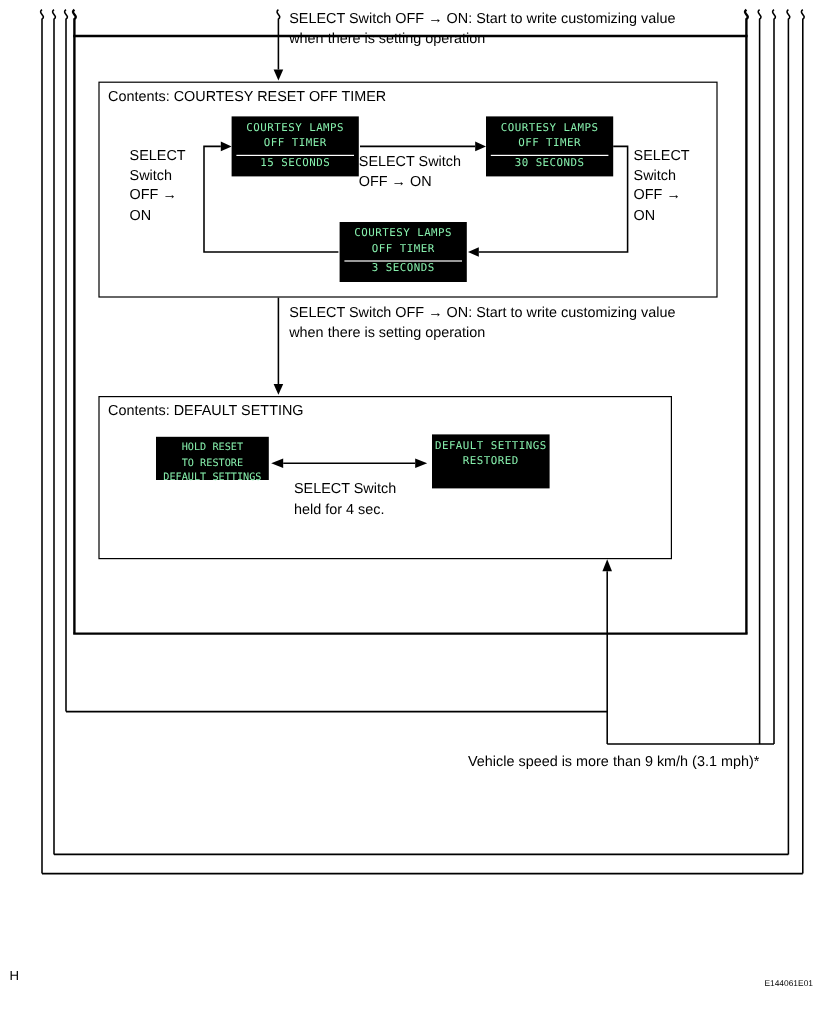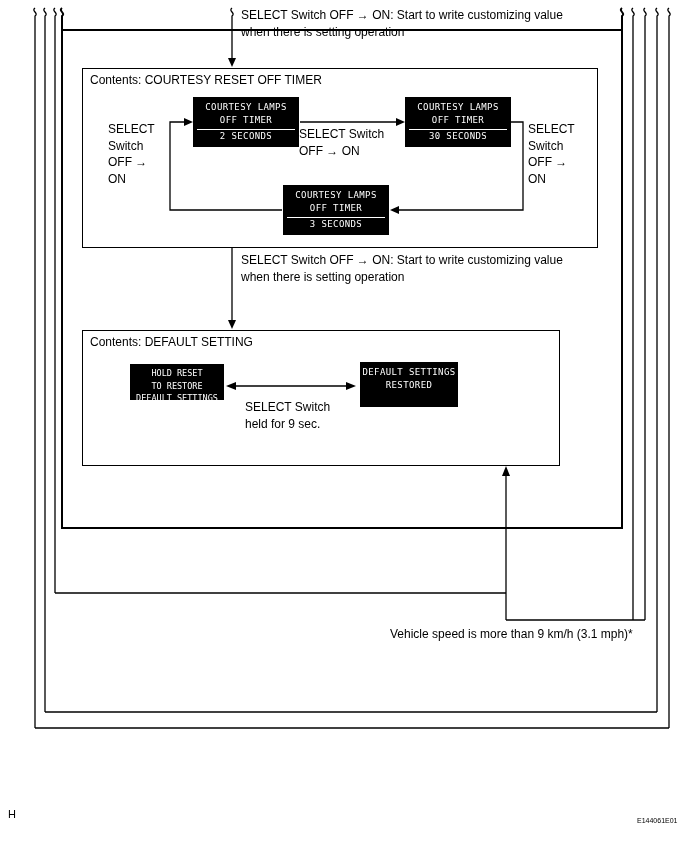--- a/index.html
+++ b/index.html
@@ -3,21 +3,21 @@
 <meta charset="utf-8">
 <style>
   html,body{margin:0;padding:0;background:#fff;}
   .canvas{position:relative;width:687px;height:841px;background:#ffffff;
           font-family:"Liberation Sans",sans-serif;color:#000;overflow:hidden;}
   svg.layer{position:absolute;left:0;top:0;pointer-events:none;}
   .frame{position:absolute;border:1.5px solid #000;background:transparent;box-sizing:border-box;}
   .sec-title{position:absolute;font-size:12px;white-space:nowrap;}
   .note{position:absolute;font-size:12px;line-height:17px;white-space:nowrap;}
   .lbl{position:absolute;font-size:12px;line-height:16.5px;white-space:nowrap;}
-  .display{position:absolute;background:#000;color:#ffffff;text-align:center;
+  .display{position:absolute;background:#000;color:#86efac;text-align:center;
            font-family:"DejaVu Sans Mono",monospace;box-sizing:border-box;padding-top:4px;}
   .display .row{font-size:9px;line-height:13px;letter-spacing:0.4px;white-space:nowrap;}
   .display .sep{border-top:1px solid #fff;margin:2px 4px 0;height:0;}
   .display.small{padding-top:3px;}
   .display.small .row{font-size:8.5px;line-height:12.5px;letter-spacing:0;}
   .footer-h{position:absolute;font-size:11px;}
   .fig-code{position:absolute;font-size:7px;}
 </style>
 </head>
 <body>
@@ -77,21 +77,21 @@
     <div>when there is setting operation</div>
   </div>
 
   <div class="frame" style="left:82px;top:68px;width:516px;height:180px;"></div>
   <div class="sec-title" style="left:90px;top:73px;">Contents: COURTESY RESET OFF TIMER</div>
 
   <div class="display" style="left:193px;top:97px;width:106px;height:50px;">
     <div class="row">COURTESY LAMPS</div>
     <div class="row">OFF TIMER</div>
     <div class="sep"></div>
-    <div class="row">2 SECONDS</div>
+    <div class="row">15 SECONDS</div>
   </div>
 
   <div class="display" style="left:405px;top:97px;width:106px;height:50px;">
     <div class="row">COURTESY LAMPS</div>
     <div class="row">OFF TIMER</div>
     <div class="sep"></div>
     <div class="row">30 SECONDS</div>
   </div>
 
   <div class="display" style="left:283px;top:185px;width:106px;height:50px;">
@@ -134,21 +134,21 @@
     <div class="row">DEFAULT SETTINGS</div>
   </div>
 
   <div class="display" style="left:360px;top:362px;width:98px;height:45px;">
     <div class="row">DEFAULT SETTINGS</div>
     <div class="row">RESTORED</div>
   </div>
 
   <div class="lbl" style="left:245px;top:399px;">
     <div>SELECT Switch</div>
-    <div>held for 9 sec.</div>
+    <div>held for 4 sec.</div>
   </div>
 
   <div class="note" style="left:390px;top:626px;">Vehicle speed is more than 9 km/h (3.1 mph)*</div>
 
   <div class="footer-h" style="left:8px;top:808px;">H</div>
   <div class="fig-code" style="left:637px;top:817px;">E144061E01</div>
 
 </div>
 
 </body></html>

